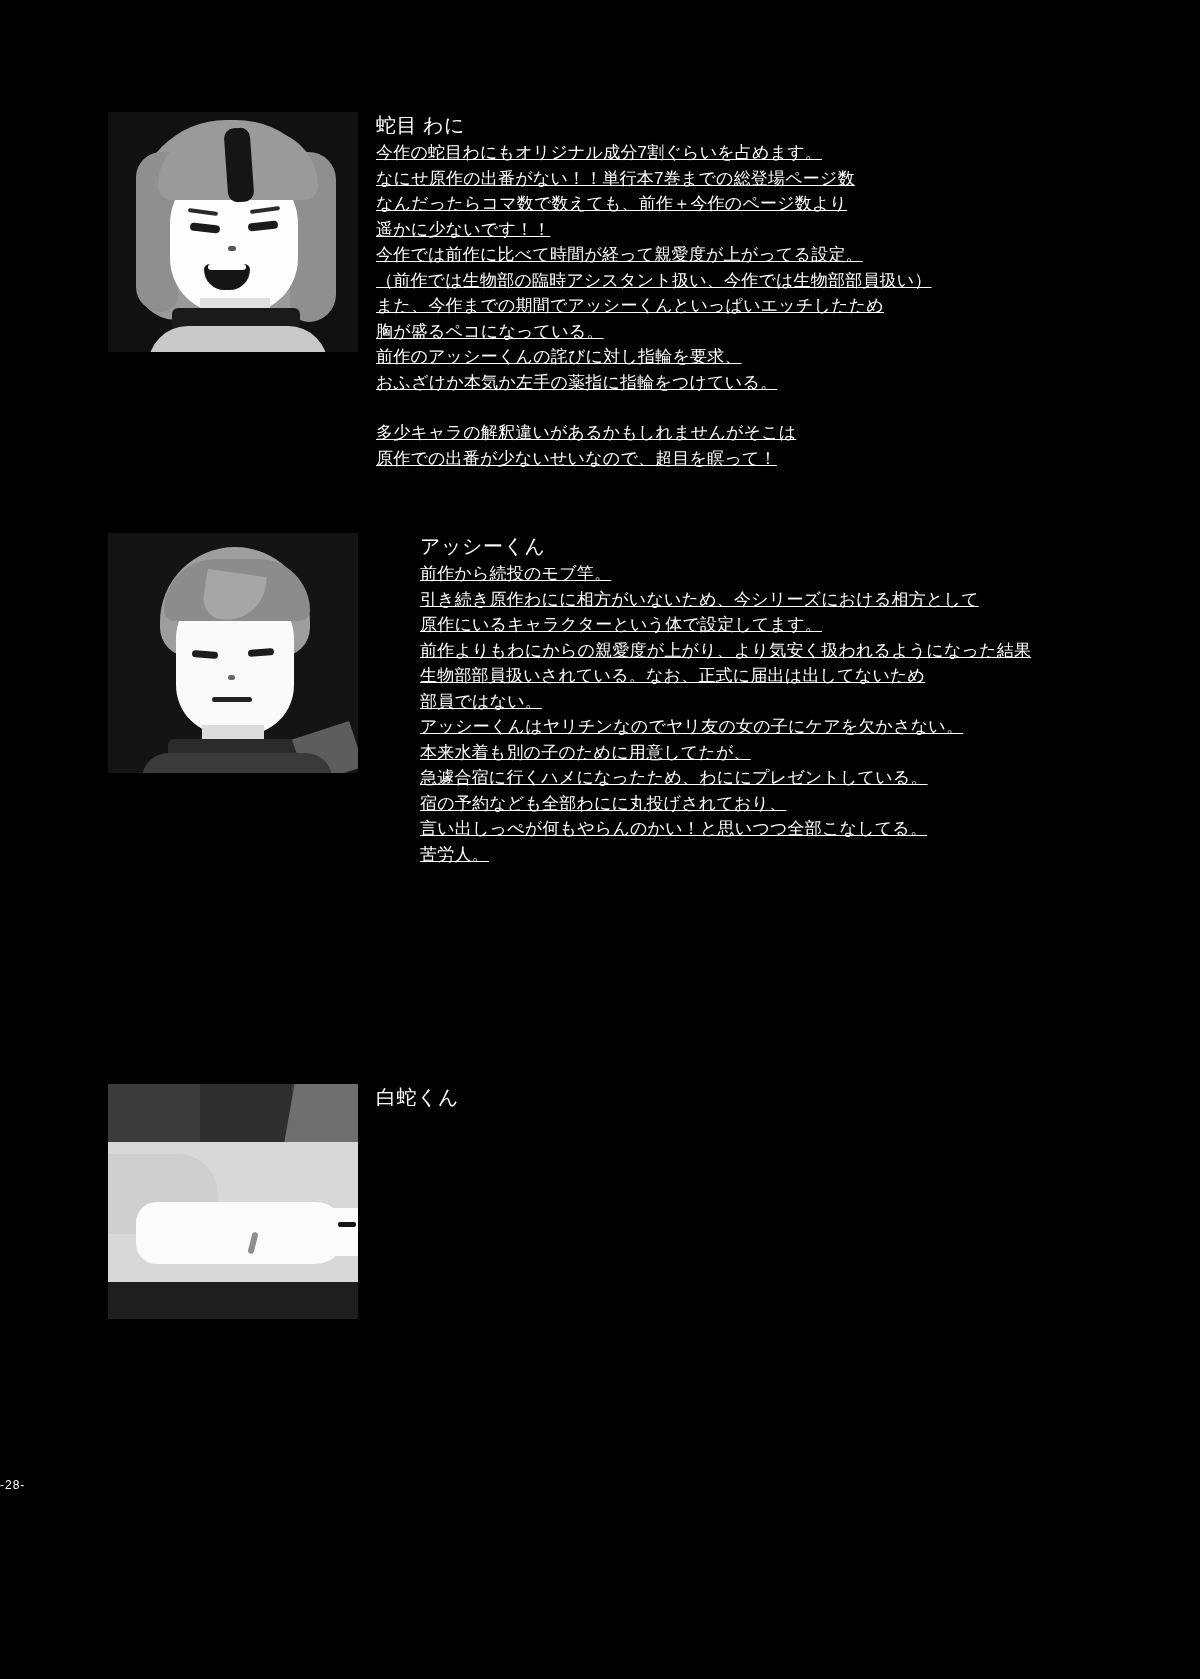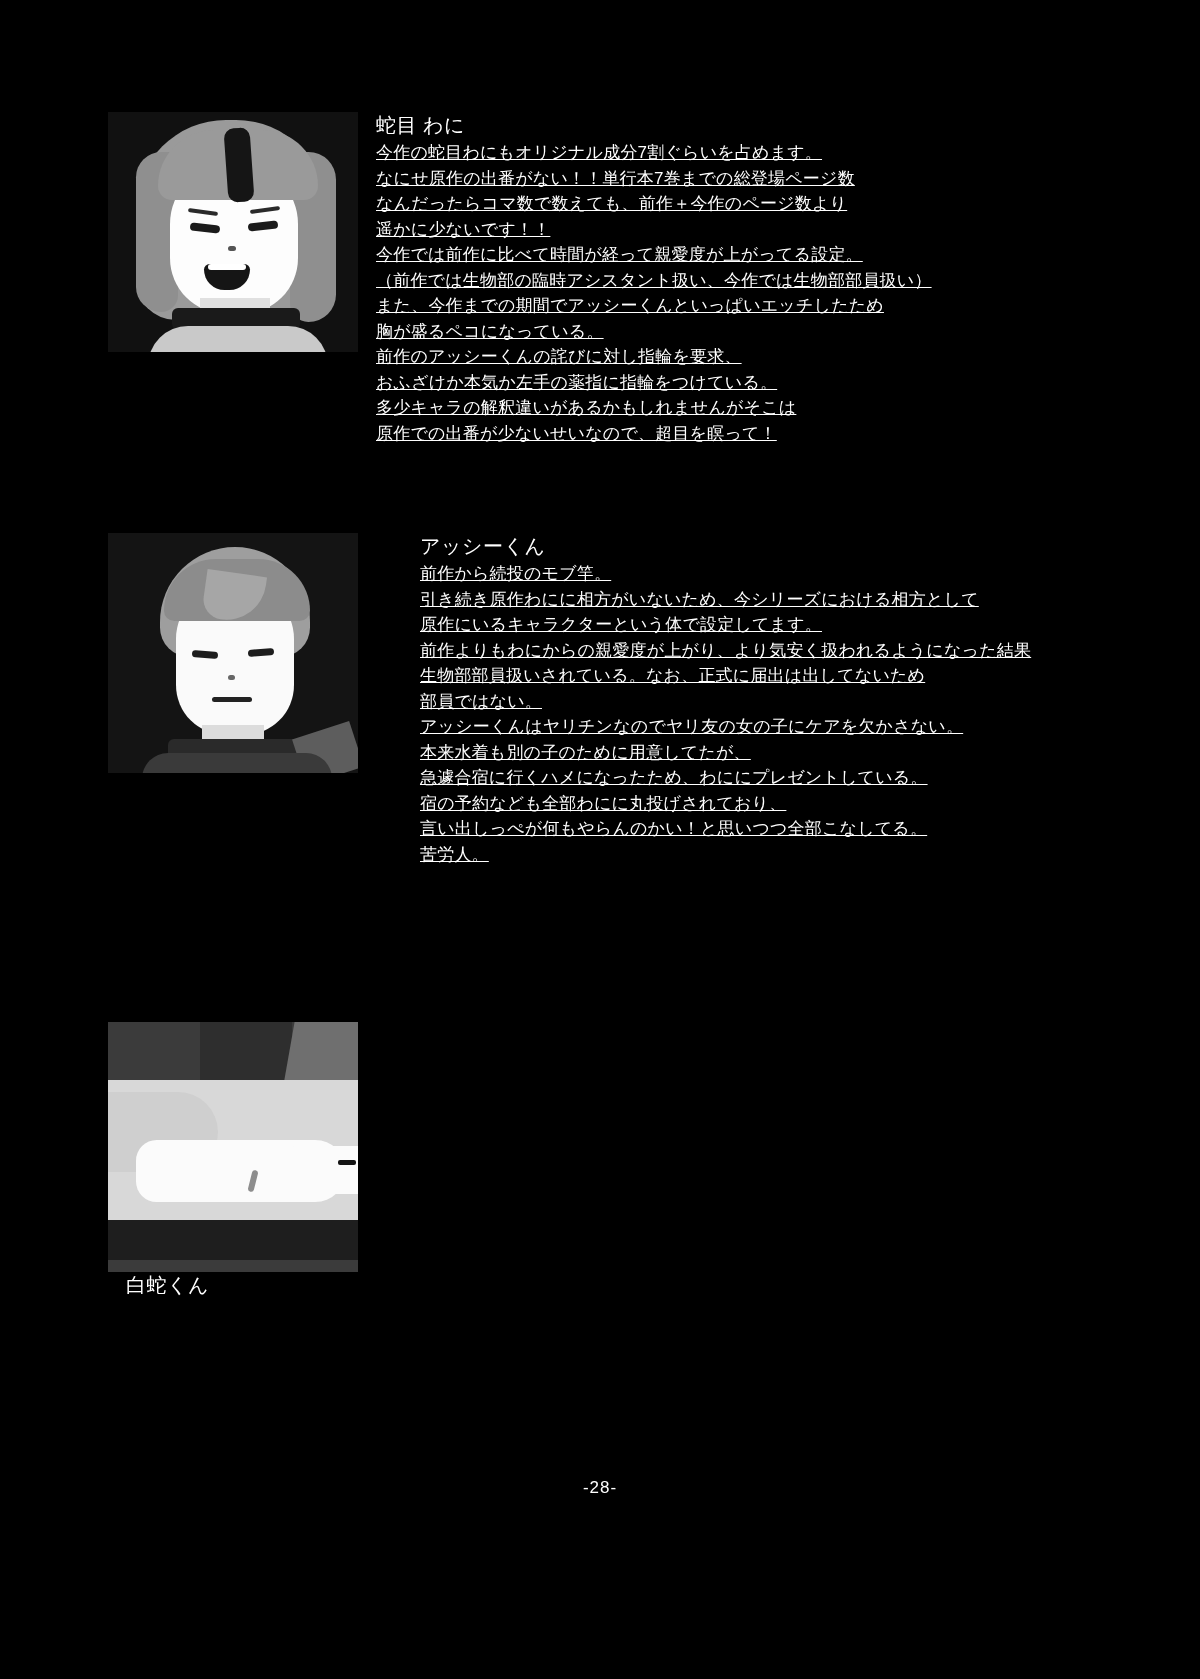--- a/index.html
+++ b/index.html
@@ -51,35 +51,35 @@
 
   .char-desc {
     font-size: 17px;
     line-height: 25.5px;
     letter-spacing: 0.2px;
     white-space: pre-line;
     text-decoration: underline;
   }
 
   .char-desc.second-para {
+    margin-top: 25px;
   }
 
   #entry-wani { left: 108px; top: 112px; }
   #entry-assy { left: 108px; top: 533px; gap: 44px; }
-  #entry-shirohebi { left: 108px; top: 1022px; flex-direction: column; }
+  #entry-shirohebi { left: 108px; top: 1084px; }
 
   #entry-shirohebi .portrait { height: 235px; }
 
   .page-number {
     position: absolute;
     left: 0;
     right: 0;
     top: 1478px;
-    text-align: center;
-    font-size: 17px;
+    font-size: 12px;
     letter-spacing: 1px;
   }
 
   
   .art { position: absolute; inset: 0; }
 
   
   .wani-bg { position:absolute; inset:0; background:#111; }
   .wani-hair-back { position:absolute; left:28px; top:8px; width:190px; height:200px; background:#9a9a9a; border-radius:90px 90px 40px 40px; }
   .wani-face { position:absolute; left:62px; top:52px; width:128px; height:150px; background:#fdfdfd; border-radius:60px 60px 56px 56px; }

